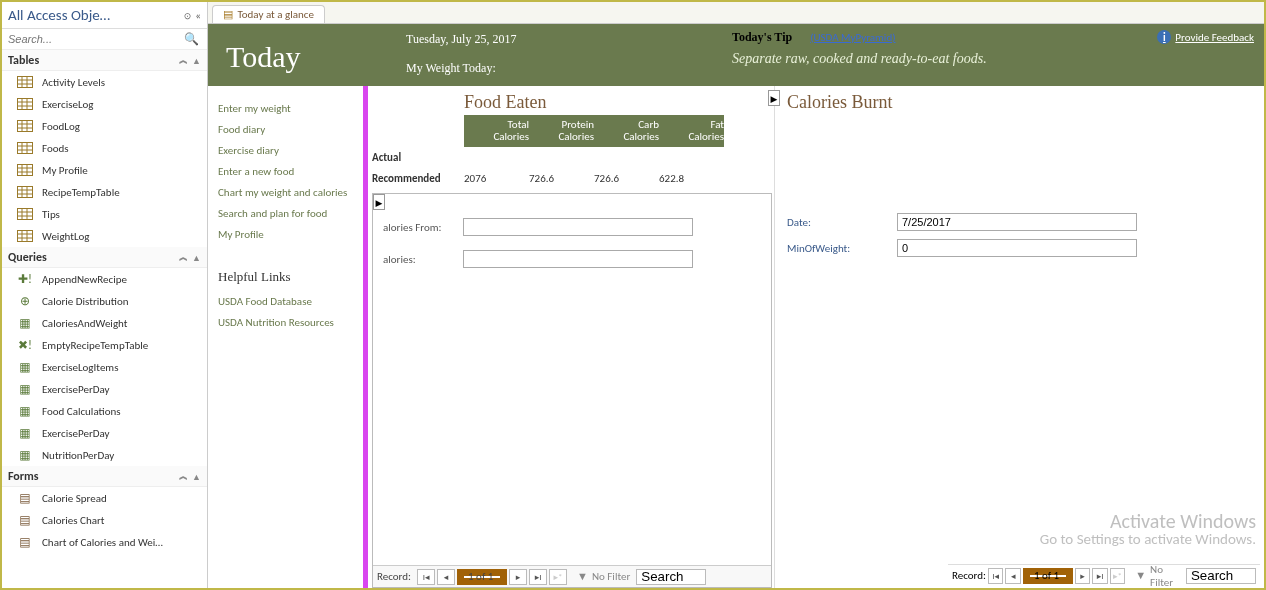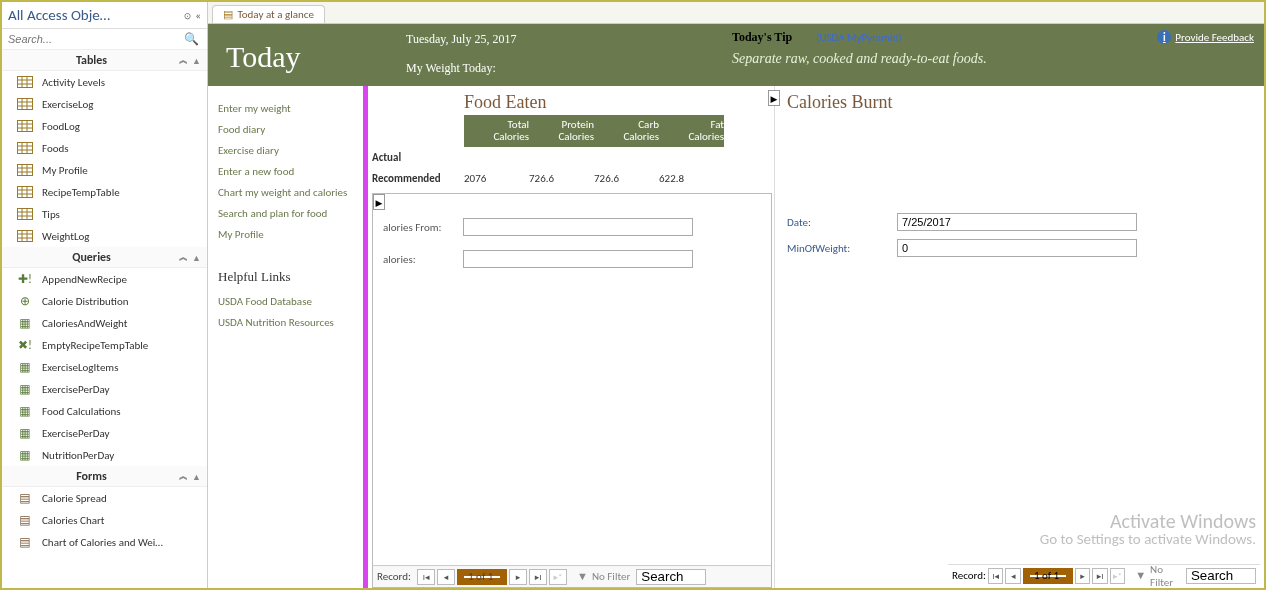--- a/index.html
+++ b/index.html
@@ -8,21 +8,21 @@
 
 
 .nav-sidebar { width: 206px; border-right: 1px solid #ccc; background: #fff; display: flex; flex-direction: column; }
 .nav-header { display: flex; align-items: center; padding: 4px 6px; border-bottom: 1px solid #ddd; }
 .nav-title { font-size: 15px; color: #3a5a8a; flex: 1; white-space: nowrap; overflow: hidden; text-overflow: ellipsis; }
 .nav-header .dd { font-size: 9px; color: #666; margin: 0 4px; }
 .nav-header .coll { font-size: 11px; color: #666; cursor: pointer; }
 .nav-search { display: flex; align-items: center; padding: 2px 4px; border-bottom: 1px solid #eee; }
 .nav-search input { flex: 1; border: none; font-style: italic; color: #888; font-size: 11px; outline: none; padding: 2px; }
 .nav-search .s-icon { color: #888; font-size: 12px; margin-right: 4px; }
-.nav-group-h { display: flex; align-items: center; padding: 3px 6px; font-weight: bold; font-size: 12px; color: #333; border-bottom: 1px solid #eee; background: #fafafa; text-align: center; }
+.nav-group-h { display: flex; align-items: center; padding: 3px 6px; font-weight: bold; font-size: 12px; color: #333; border-bottom: 1px solid #eee; background: #fafafa; }
 .nav-group-h .gtxt { flex: 1; }
 .nav-group-h .chev { font-size: 9px; color: #888; margin-left: 4px; }
 .nav-item { display: flex; align-items: center; padding: 4px 6px 4px 14px; font-size: 11px; color: #333; cursor: pointer; }
 .nav-icon { width: 18px; height: 14px; display: inline-flex; align-items: center; justify-content: center; margin-right: 8px; font-size: 12px; color: #a87c2a; }
 .tbl-icon svg rect { stroke:#9a7a2a; stroke-width:1; fill:#fff; }
 .tbl-icon svg line { stroke:#9a7a2a; stroke-width:1; }
 .qry-icon { color:#5a7a3a; }
 .frm-icon { color:#7a5a3a; }
 .nav-list { overflow: hidden; position: relative; flex:1; }
 .nav-list-inner { padding-bottom: 4px; }
@@ -33,23 +33,23 @@
 .tab { display: flex; align-items: center; gap: 4px; padding: 2px 10px; border: 1px solid #ccc; border-bottom: none; border-radius: 4px 4px 0 0; background: #fff; font-size: 11px; color: #7a5a3a; }
 .tab .frm-i { color:#a87c2a; }
 
 
 .green-header { background: #6a7a4e; color: #fff; display: flex; padding: 6px 12px 10px 18px; position: relative; }
 .today-big { font-family: Georgia, serif; font-size: 30px; font-weight: normal; margin-top: 10px; width: 180px; }
 .gh-mid { flex: 1; display: flex; flex-direction: column; gap: 14px; padding-top: 2px; }
 .gh-date { font-family: Georgia, serif; font-size: 12px; }
 .gh-weight { font-family: Georgia, serif; font-size: 12px; }
 .gh-tip { width: 520px; }
-.gh-tip-row { display:flex; align-items:baseline; gap:24px;}
+.gh-tip-row { display:flex; align-items:baseline; gap:18px;}
 .gh-tip-lbl { color:#000; font-weight:bold; font-family:Georgia,serif; font-size:12px;}
-.gh-tip-link { color:#3a6ad4; font-size:11px; cursor:pointer;}
+.gh-tip-link { color:#3a6ad4; text-decoration:underline; font-size:11px; cursor:pointer;}
 .gh-tip-text { font-family: Georgia, serif; font-style: italic; font-size: 14px; color: #e8f0d8; margin-top: 6px; }
 .feedback { position: absolute; top: 6px; right: 10px; color:#fff; text-decoration:underline; font-size:11px; cursor:pointer; display:flex; align-items:center; gap:4px;}
 .fb-icon { width:14px; height:14px; border-radius:50%; background:#3b6fb5; color:#fff; display:inline-flex; align-items:center; justify-content:center; font-size:11px; font-weight:bold;}
 
 
 .body-split { display:flex; flex:1; overflow:hidden; }
 .left-links { width:160px; padding: 12px 6px 12px 10px; border-right:5px solid #d946ef;}
 .link-a { display:block; color:#6a7a4e; font-size:11px; padding:4px 0; cursor:pointer; white-space:nowrap; overflow:hidden; text-overflow:ellipsis;}
 .hl-head { font-family:Georgia,serif; font-size:13px; color:#333; margin-top:24px; margin-bottom:6px;}
 

